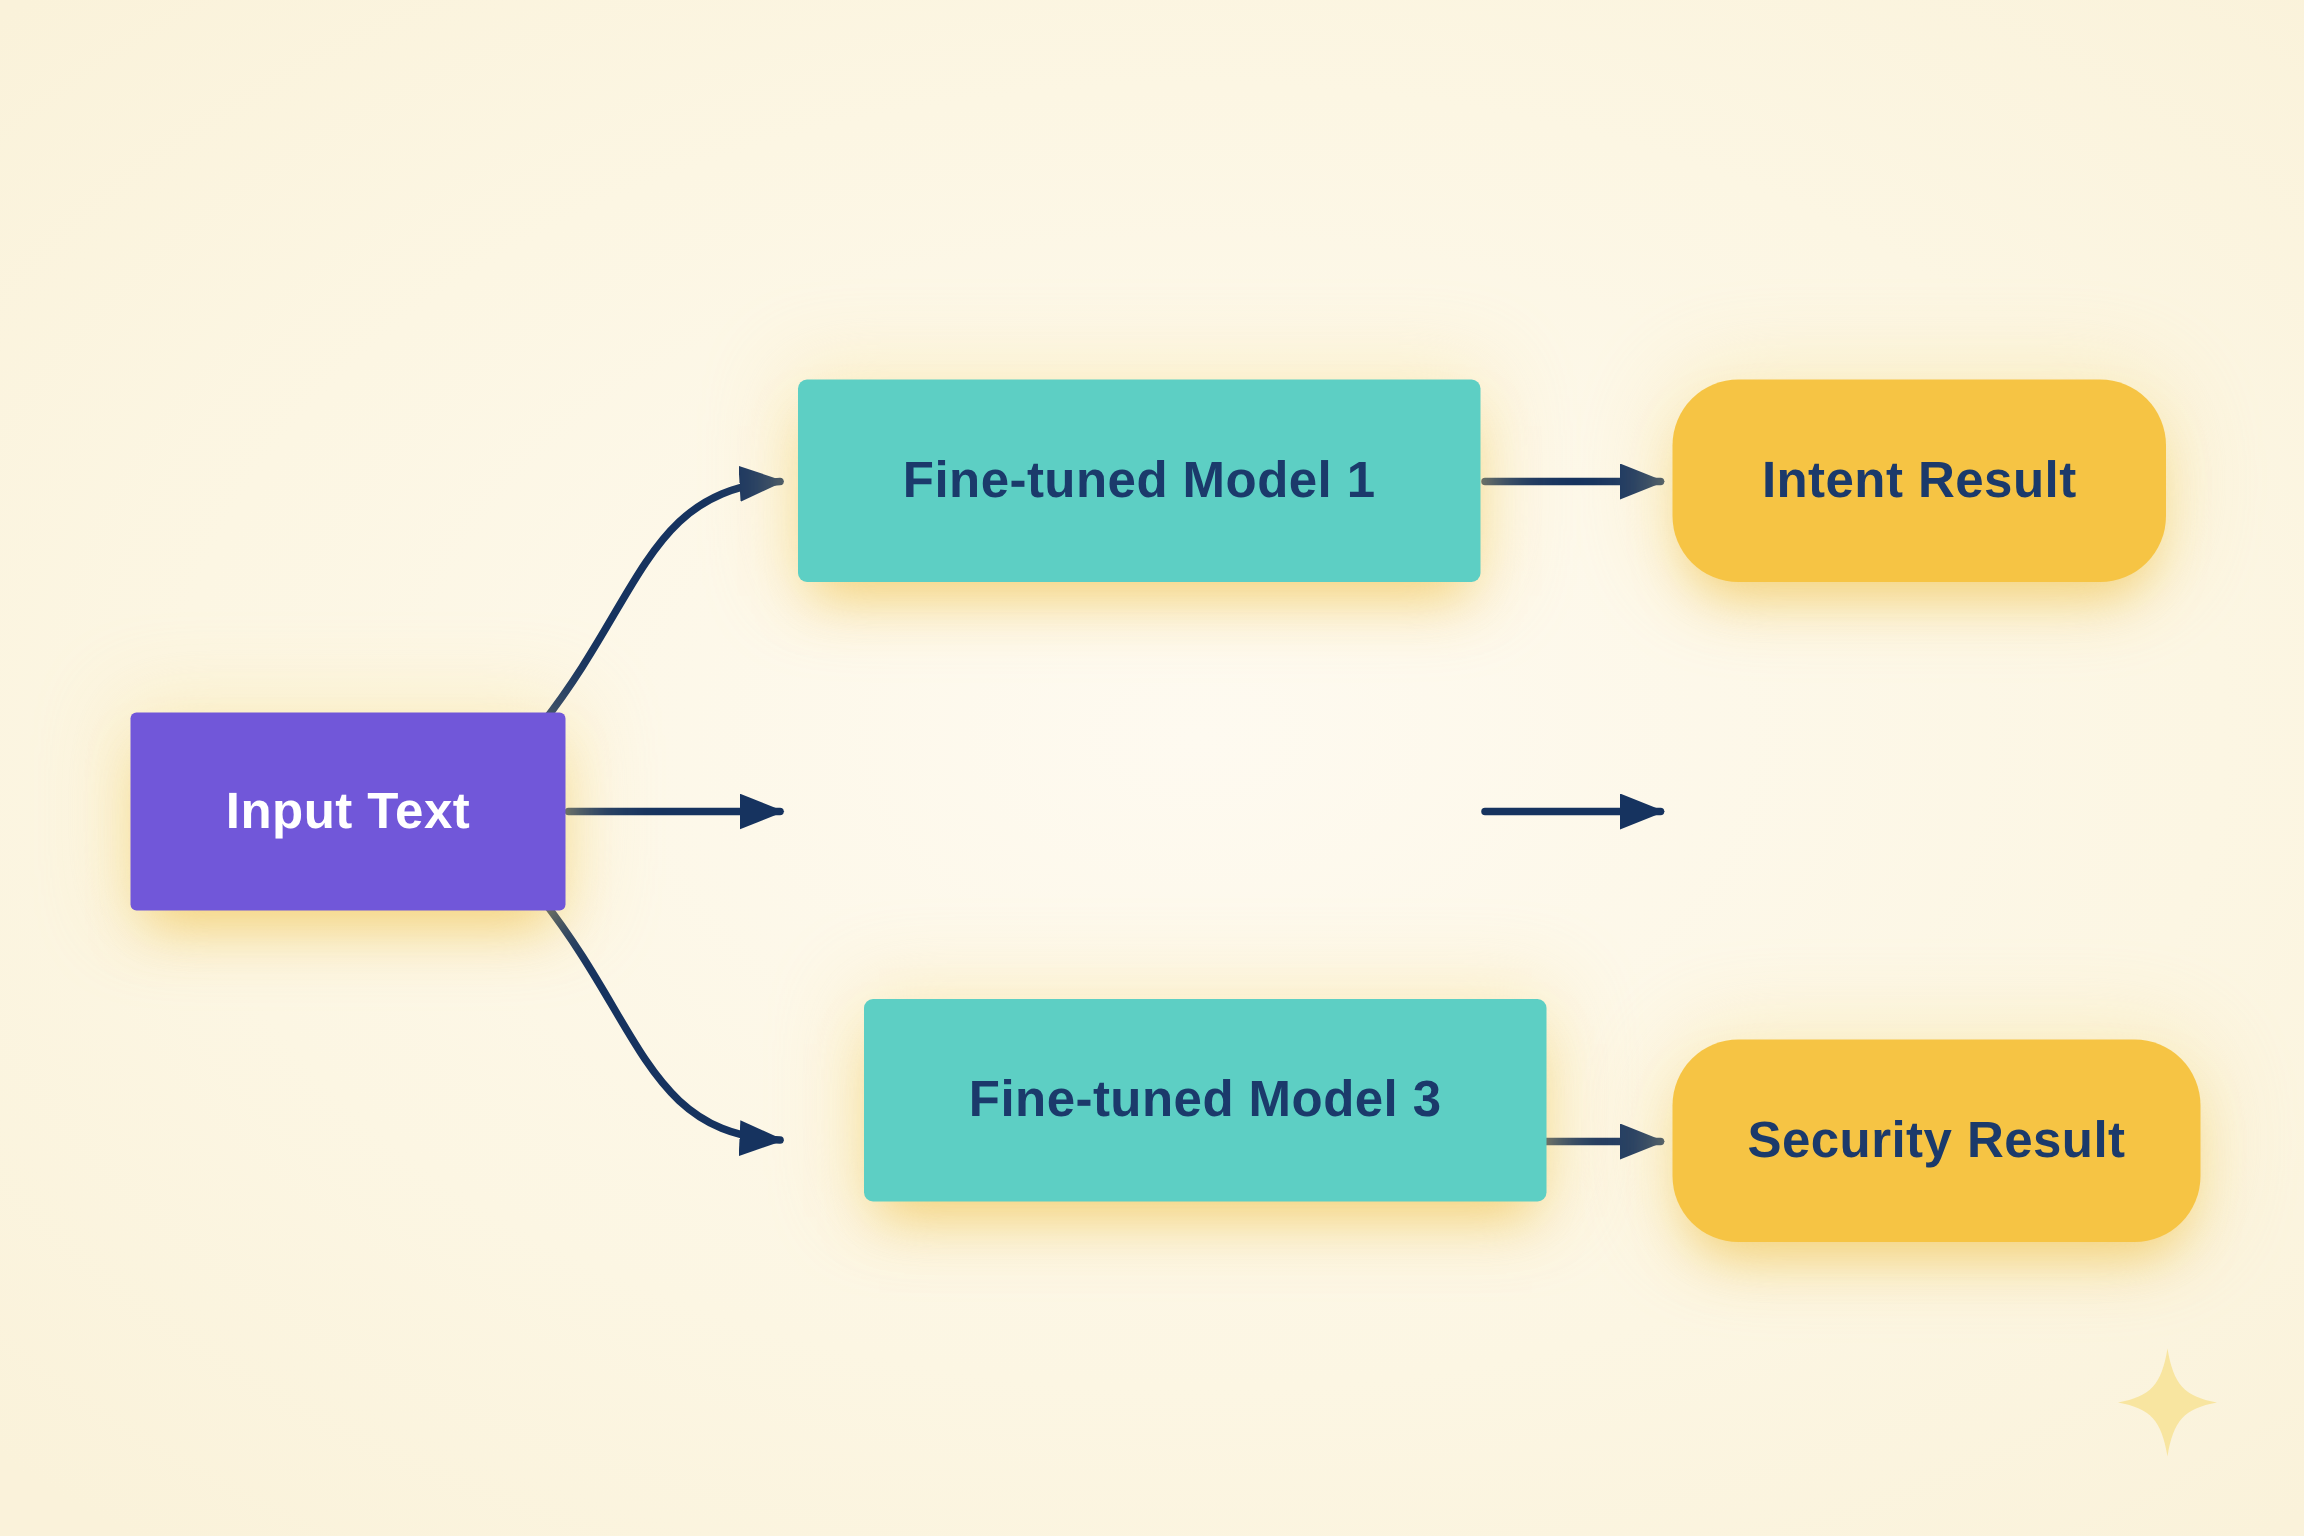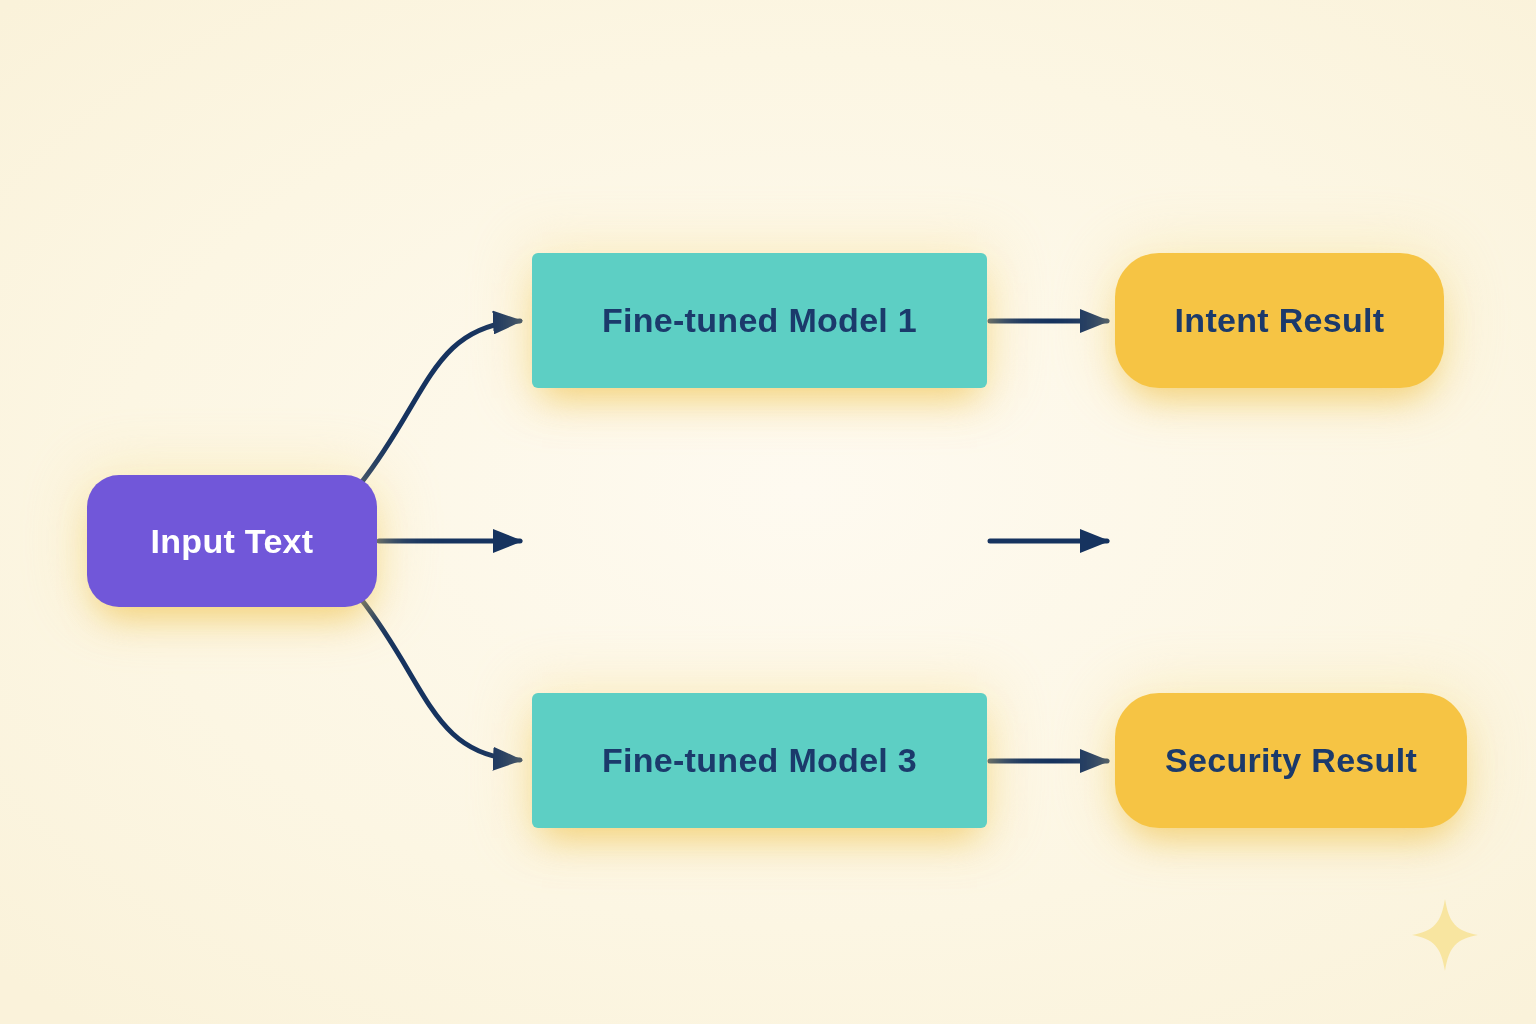--- a/index.html
+++ b/index.html
@@ -32,33 +32,33 @@
     font-weight: 700;
     font-size: 34px;
     letter-spacing: 0.3px;
     text-align: center;
     box-shadow:
       0 20px 34px -10px rgba(240, 193, 78, 0.65),
       0 0 55px 6px rgba(248, 226, 150, 0.45);
   }
   .node-input {
     left: 87px; top: 475px; width: 290px; height: 132px;
-    border-radius: 32px;
+    border-radius: 4px;
     background: var(--color-input_node, #7157D9);
     color: var(--color-text_light, #FFFFFF);
   }
   .node-model {
     width: 455px; height: 135px; left: 532px;
     border-radius: 6px;
     background: var(--color-model_node, #5DCFC4);
     color: var(--color-text_dark, #1B3A6B);
   }
   #node-model-1 { top: 253px; }
   #node-model-2 { top: 473px; height: 134px; }
-  #node-model-3 { top: 693px; }
+  #node-model-3 { top: 666px; margin-left: 44px; }
   .node-result {
     width: 330px; height: 135px; left: 1115px;
     border-radius: 44px;
     background: var(--color-result_node, #F6C444);
     color: var(--color-text_dark, #1B3A6B);
     justify-content: center;
   }
   #node-result-1 { top: 253px; width: 329px; }
   #node-result-2 { top: 473px; height: 134px; width: 332px; }
   #node-result-3 { top: 693px; width: 352px; }

